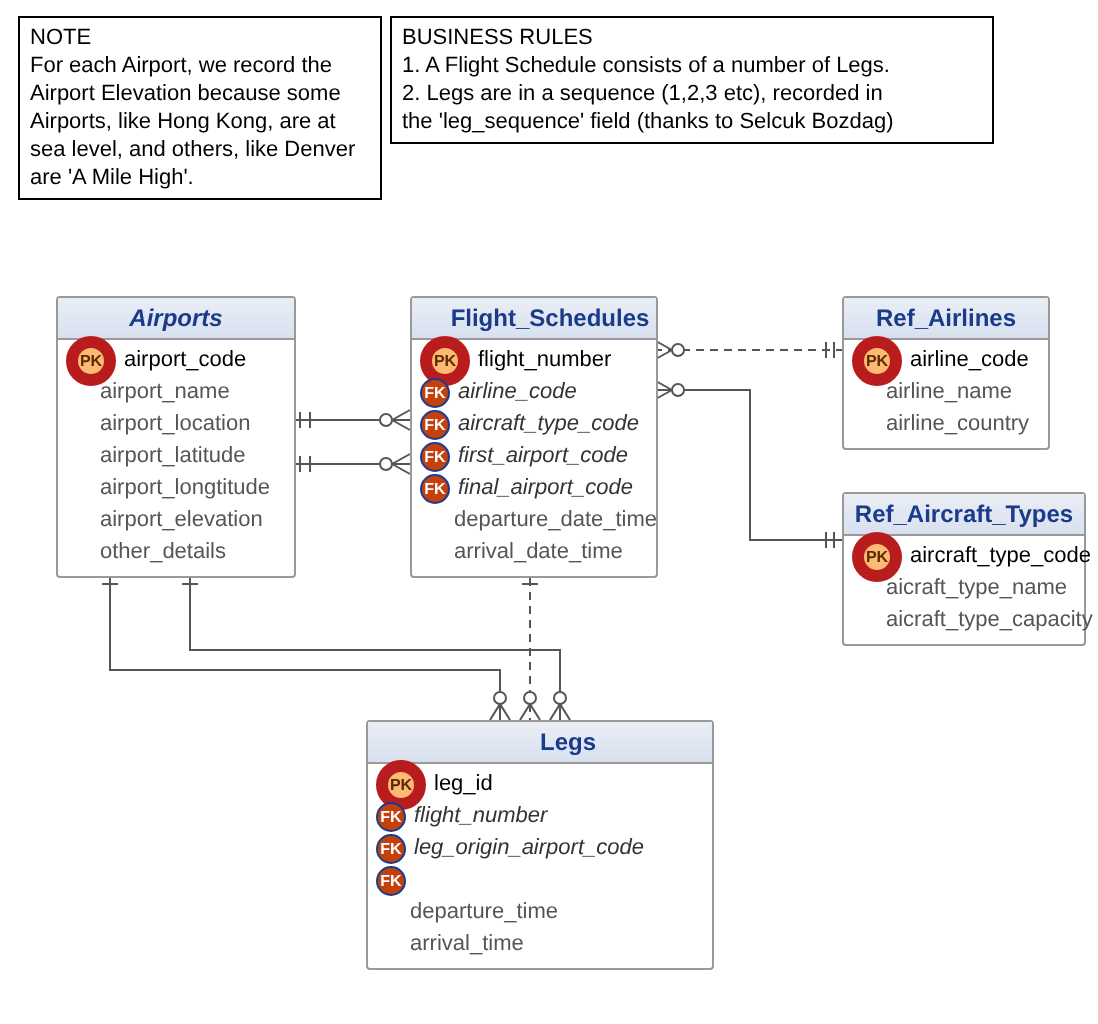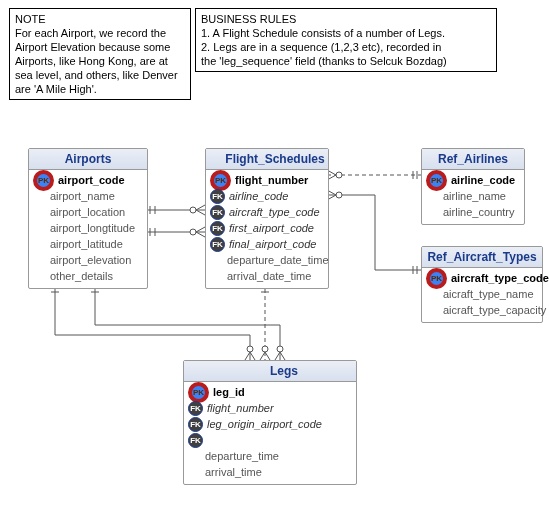--- a/index.html
+++ b/index.html
@@ -2,25 +2,25 @@
 <html><head>
 <meta charset="utf-8">
 <style>
 body{margin:0;font:11px Arial,sans-serif;background:#fff;color:#000;width:549px;height:512px;position:relative}
 .note{position:absolute;border:1px solid #000;padding:3px 5px;font-size:11px;line-height:14px;background:#fff}
 .entity{position:absolute;border:1px solid #999;background:#fff;border-radius:2px}
 .entity-hdr{background:linear-gradient(#eaeef5,#d8e0ef);border-bottom:1px solid #999;text-align:center;font-weight:bold;color:#1a3a8a;padding:3px 0;font-size:12px}
 .entity-body{padding:2px 4px 4px}
 .row{display:flex;align-items:center;height:16px;gap:4px}
 .icon{width:13px;height:13px;display:inline-flex;align-items:center;justify-content:center;border-radius:50%;font:bold 8px Arial;flex:none}
-.pk{background:#3b82f6;color:#5a2a00;border:4px solid #b91c1c}
-.fk{background:#404040;color:#fff;border:1px solid #1a3b8f}
+.pk{background:#fdba74;color:#5a2a00;border:6px solid #b91c1c}
+.fk{background:#c2410c;color:#fff;border:1px solid #1a3b8f}
 .none{width:13px;flex:none}
 .attr{color:#555;white-space:nowrap}
-.keyattr{font-weight:bold;color:#000}
+.keyattr{font-weight:normal;color:#000}
 .fkattr{font-style:italic;color:#333}
 svg.conn{position:absolute;left:0;top:0;width:549px;height:512px;pointer-events:none}
 line,polyline{stroke:#555;stroke-width:1;fill:none}
 line.dash{stroke-dasharray:4 3}
 </style>
 </head>
 <body>
 
 <svg class="conn">
 
@@ -79,41 +79,41 @@
 Airport Elevation because some
 Airports, like Hong Kong, are at
 sea level, and others, like Denver
 are 'A Mile High'.</span></div>
 <div class="note" style="left:195px;top:8px;width:290px"><span style="white-space: pre-line;">BUSINESS RULES
 1.  A Flight Schedule consists of a number of Legs.
 2.  Legs are in a sequence (1,2,3 etc), recorded in
      the 'leg_sequence' field (thanks to Selcuk Bozdag)</span></div>
 
 <div class="entity" style="left:28px;top:148px;width:118px">
-  <div class="entity-hdr" style="white-space: pre-line;">Airports</div>
+  <div class="entity-hdr" style="white-space: pre-line; font-style: italic;">Airports</div>
   <div class="entity-body">
       <div class="row">
         <span class="icon pk">PK</span>
         <span class="attr keyattr">airport_code</span>
       </div>
       <div class="row">
         <span class="none"></span>
         <span class="attr">airport_name</span>
       </div>
       <div class="row">
         <span class="none"></span>
         <span class="attr">airport_location</span>
       </div>
       <div class="row">
         <span class="none"></span>
+        <span class="attr">airport_latitude</span>
+      </div>
+      <div class="row">
+        <span class="none"></span>
         <span class="attr">airport_longtitude</span>
-      </div>
-      <div class="row">
-        <span class="none"></span>
-        <span class="attr">airport_latitude</span>
       </div>
       <div class="row">
         <span class="none"></span>
         <span class="attr">airport_elevation</span>
       </div>
       <div class="row">
         <span class="none"></span>
         <span class="attr">other_details</span>
       </div>
     </div>

